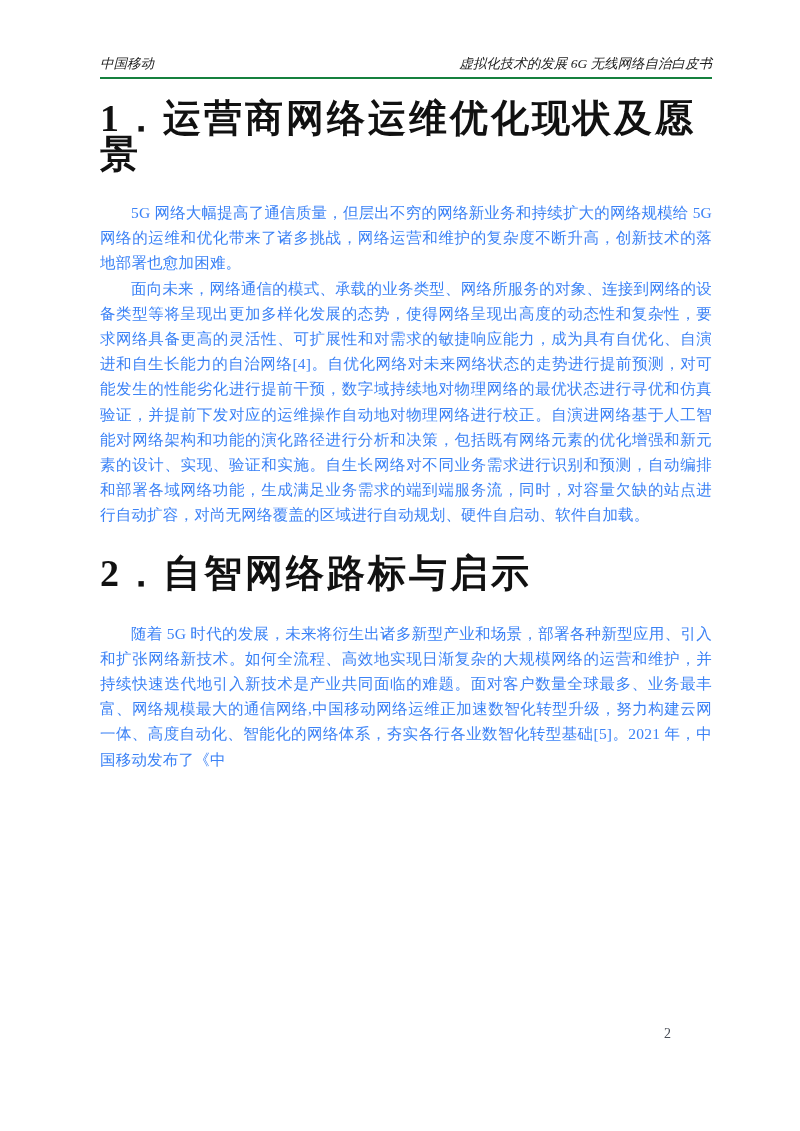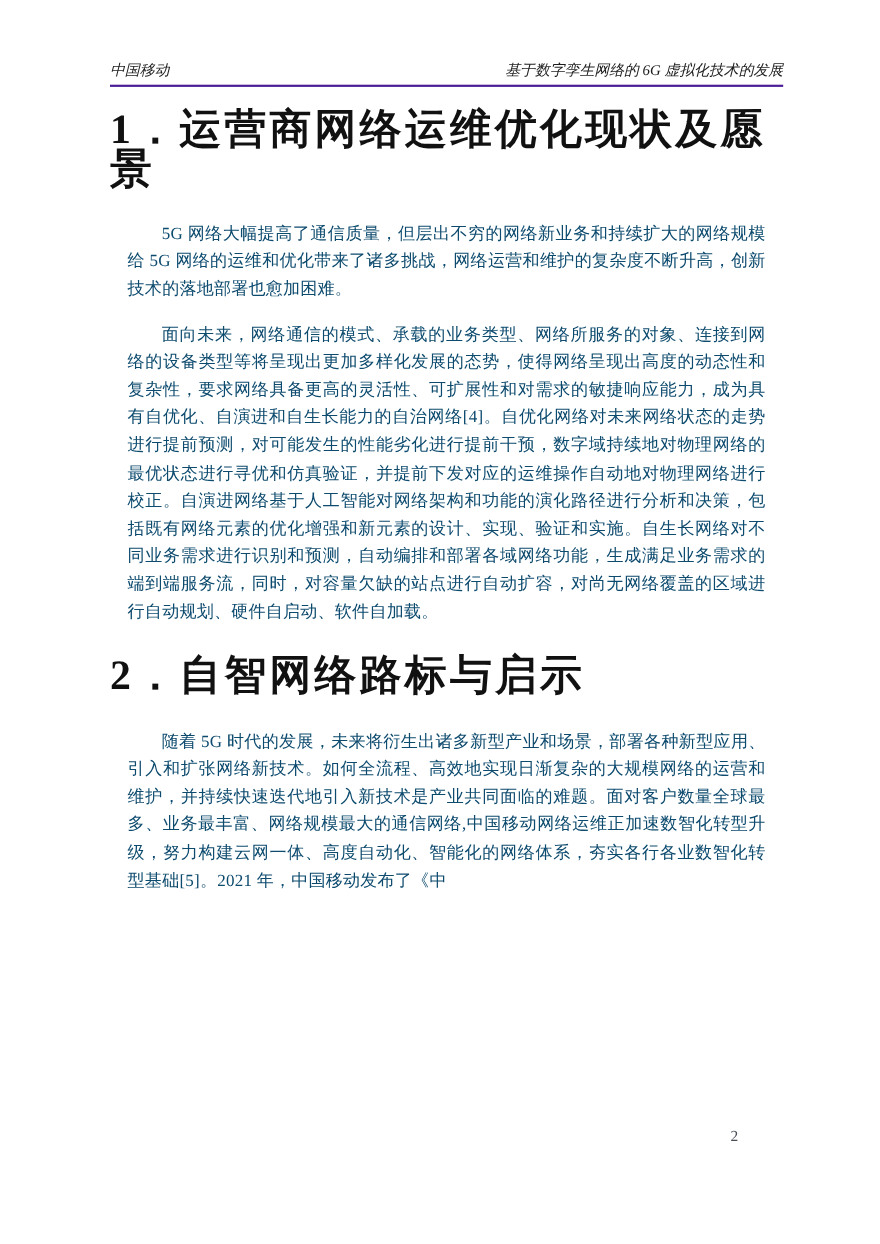--- a/index.html
+++ b/index.html
@@ -7,59 +7,59 @@
     width: 800px; height: 1131px; position: relative; overflow: hidden;
     font-family: "Liberation Serif", "DejaVu Serif", serif;
     color: #1c1c1c;
   }
   .page { position: absolute; inset: 0; background: #ffffff; }
 
   .doc-header {
     position: absolute; left: 100px; top: 55px; width: 612px;
     display: flex; justify-content: space-between; 
     font-size: 13.5px; line-height: 17px;
-    padding-bottom: 5px; border-bottom: 2px solid #4c1d95;
+    padding-bottom: 5px; border-bottom: 2px solid #15803d;
     font-style: italic;
   }
 
   .content {
     position: absolute; left: 100px; top: 78px; width: 612px;
   }
 
   h1.sec-heading {
     font-size: 38px; line-height: 36px; font-weight: 700;
     letter-spacing: 3px; color: #111111;
     margin: 22px 0 0 0; padding: 0;
   }
   h1.sec-heading.second { margin-top: 27px; }
 
   .sec-body { margin-top: 28px; }
   .sec-body.second { margin-top: 30px; }
 
   p.para {
-    margin: 16px; padding: 0;
+    margin: 0; padding: 0;
     font-size: 15.5px; line-height: 25.2px;
     text-align: justify; text-justify: inter-ideograph;
     text-indent: 2em; letter-spacing: 0.2px;
-    color: #0c4a6e;
+    color: #3b82f6;
   }
 
   .page-number {
     position: absolute; left: 664px; top: 1026px;
     font-size: 14px; color: #474c55;
   }
 </style>
 </head>
 <body>
 
 <div class="page">
 
   <div class="doc-header">
     <span>中国移动</span>
-    <span>基于数字孪生网络的 6G 虚拟化技术的发展</span>
+    <span>虚拟化技术的发展 6G 无线网络自治白皮书</span>
   </div>
 
   <div class="content">
 
     <h1 class="sec-heading">1．运营商网络运维优化现状及愿景</h1>
 
     <div class="sec-body">
       <p class="para">5G 网络大幅提高了通信质量，但层出不穷的网络新业务和持续扩大的网络规模给 5G 网络的运维和优化带来了诸多挑战，网络运营和维护的复杂度不断升高，创新技术的落地部署也愈加困难。</p>
       <p class="para">面向未来，网络通信的模式、承载的业务类型、网络所服务的对象、连接到网络的设备类型等将呈现出更加多样化发展的态势，使得网络呈现出高度的动态性和复杂性，要求网络具备更高的灵活性、可扩展性和对需求的敏捷响应能力，成为具有自优化、自演进和自生长能力的自治网络[4]。自优化网络对未来网络状态的走势进行提前预测，对可能发生的性能劣化进行提前干预，数字域持续地对物理网络的最优状态进行寻优和仿真验证，并提前下发对应的运维操作自动地对物理网络进行校正。自演进网络基于人工智能对网络架构和功能的演化路径进行分析和决策，包括既有网络元素的优化增强和新元素的设计、实现、验证和实施。自生长网络对不同业务需求进行识别和预测，自动编排和部署各域网络功能，生成满足业务需求的端到端服务流，同时，对容量欠缺的站点进行自动扩容，对尚无网络覆盖的区域进行自动规划、硬件自启动、软件自加载。</p>
     </div>

